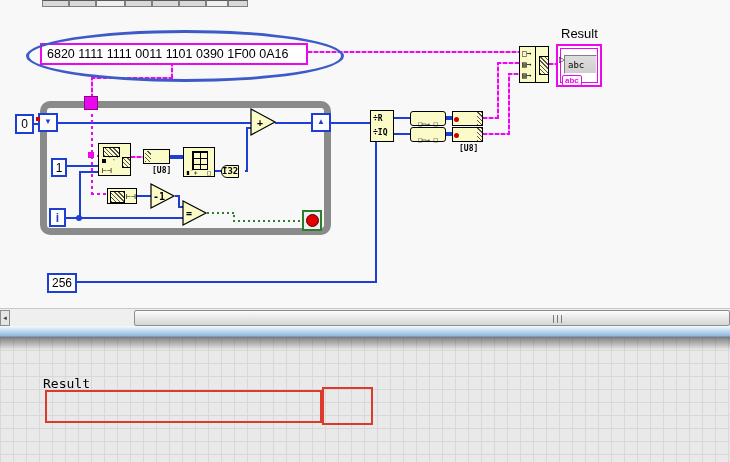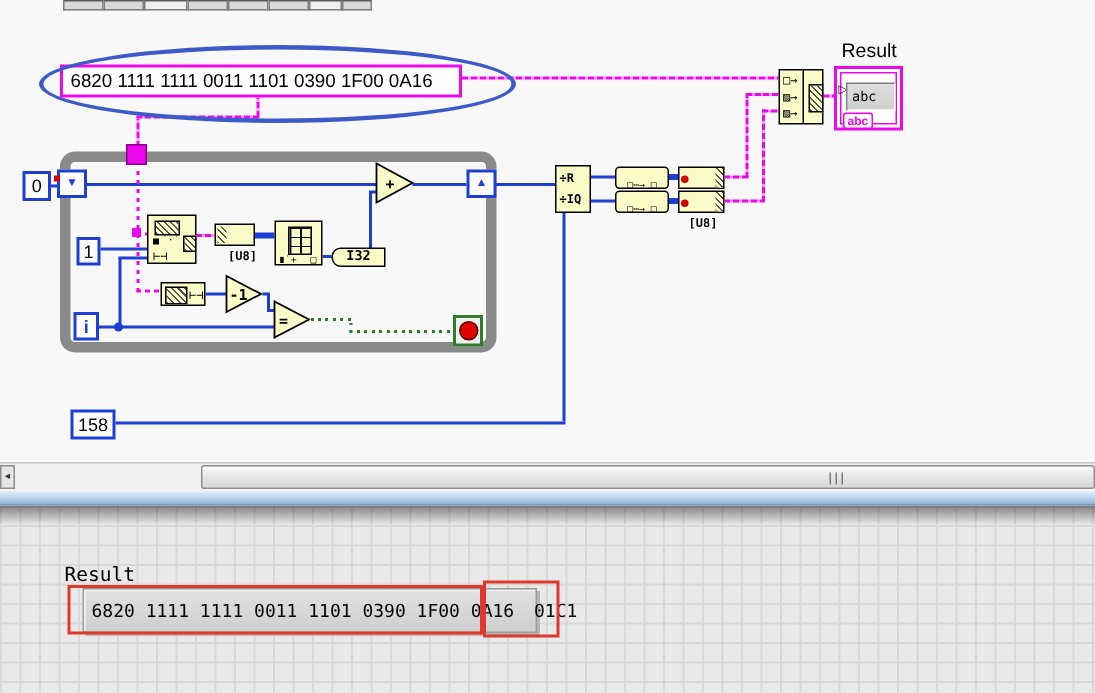--- a/index.html
+++ b/index.html
@@ -124,21 +124,21 @@
     <span>▼</span>
   </div>
   <div class="abs" style="left:36px;top:117px;width:4px;height:4px;background:#d00000"></div>
   <div class="sreg" style="left:311px;top:113px">
     <span>▲</span>
   </div>
 
   <div class="const" style="left:15px;top:114px;width:19px;height:20px">0</div>
   <div class="const" style="left:51px;top:158px;width:16px;height:19px">1</div>
   <div class="const" style="left:49px;top:208px;width:17px;height:19px;color:#1d3fd4;font-weight:bold">i</div>
-  <div class="const" style="left:47px;top:273px;width:30px;height:20px">158</div>
+  <div class="const" style="left:47px;top:273px;width:30px;height:20px">256</div>
 
   <div class="w-h" style="left:34px;top:123px;width:4px"></div>
   <div class="w-h" style="left:58px;top:122px;width:194px"></div>
   <div class="w-h" style="left:275px;top:122px;width:36px"></div>
   <div class="w-h" style="left:330px;top:122px;width:40px"></div>
   <div class="w-h" style="left:67px;top:165px;width:31px"></div>
   <div class="w-h" style="left:66px;top:217px;width:117px"></div>
   <div class="w-v" style="left:79px;top:172px;height:47px"></div>
   <div class="w-h" style="left:79px;top:171px;width:20px"></div>
   <div class="dotb" style="left:76px;top:215px"></div>
@@ -178,21 +178,21 @@
   </div>
 
   <div class="node" style="left:183px;top:147px;width:32px;height:30px">
     <div class="abs" style="left:8px;top:3px;width:14px;height:17px;border:1px solid #000;
          background-image:linear-gradient(#000 1px,rgba(0,0,0,0) 1px),linear-gradient(90deg,#000 1px,rgba(0,0,0,0) 1px);
          background-size:7px 6px"></div>
     <div class="abs tinytxt" style="left:2px;top:21px">∎˙+</div>
     <div class="abs tinytxt" style="left:23px;top:21px">□</div>
   </div>
 
-  <div class="tag" style="left:221px;top:165px;width:36px;height:13px;line-height:11px">I32</div>
+  <div class="tag" style="left:221px;top:165px;width:18px;height:13px;line-height:11px">I32</div>
 
   <div class="node" style="left:107px;top:188px;width:30px;height:16px">
     <div class="abs hatch" style="left:2px;top:2px;width:13px;height:10px;border:1px solid #000"></div>
     <div class="abs tinytxt" style="left:18px;top:3px;font-size:8px">⊢⊣</div>
   </div>
 
   <svg class="tri" style="left:250px;top:108px" width="27" height="28">
     <polygon points="1,1 1,27 25,14"></polygon>
     <text x="7" y="18">+</text>
   </svg>
@@ -273,22 +273,18 @@
       <div class="grip" style="left:422px"></div>
       <div class="grip" style="left:426px"></div>
     </div>
   </div>
 
   <div class="band"></div>
 
   <div class="panel">
     <div class="panel-shadow"></div>
     <div class="fp-label">Result</div>
-    <div class="fp-box">
-      <span>6820 1111 1111 0011 1101 0390 1F00 0A16</span>
-      <span style="margin-left:6px">01C1</span>
-    </div>
     <div class="redrect" style="left:45px;top:53px;width:277px;height:33px"></div>
     <div class="redrect" style="left:322px;top:50px;width:51px;height:38px"></div>
 
   </div>
 
 </div>
 
 </body></html>

